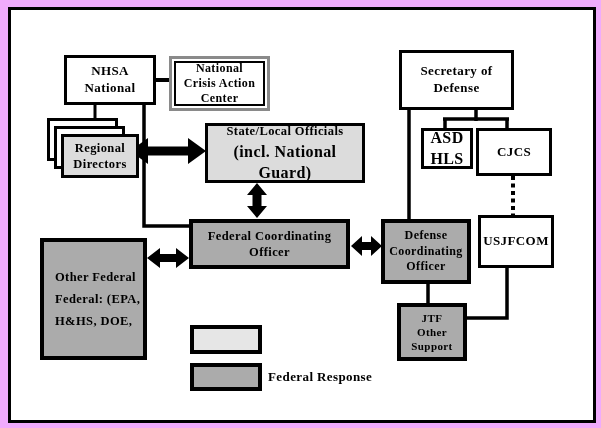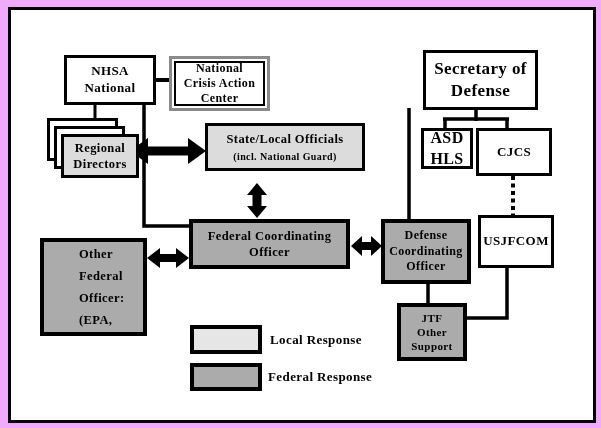--- a/index.html
+++ b/index.html
@@ -25,21 +25,21 @@
     position:absolute;box-sizing:border-box;z-index:3;
     border:3px solid var(--ncac-frame,#8a8a8a);background:#fff;padding:2px;
   }
   .ncac-inner{
     box-sizing:border-box;width:100%;height:100%;
     border:2px solid #000;display:flex;flex-direction:column;
     align-items:center;justify-content:center;text-align:center;
     font-size:12px;line-height:1.25;letter-spacing:.4px;
   }
   .stack-back{position:absolute;box-sizing:border-box;background:#fff;border:3px solid #000;}
-  .sub{font-size:10px;margin-top:3px;}
+  .sub{font-size:16px;margin-top:3px;}
   .ofs-text{text-align:left;width:100%;padding:2px 0 2px 11px;box-sizing:border-box;line-height:22px;}
   .swatch{position:absolute;box-sizing:border-box;border:4px solid #000;z-index:3;}
   .swatch.local{background:var(--legend-local-fill,#e6e6e6);}
   .swatch.federal{background:var(--federal-fill,#ababab);}
   .legend-label{
     position:absolute;z-index:3;font-size:13px;letter-spacing:.4px;white-space:nowrap;
   }
 </style>
 </head>
 <body>
@@ -81,38 +81,39 @@
     </div>
   </div>
 
   <div class="stack-back" style="left:47px;top:118px;width:71px;height:43px;z-index:3;"></div>
   <div class="stack-back" style="left:54px;top:126px;width:71px;height:43px;z-index:3;"></div>
   <div class="node light" style="left:61px;top:134px;width:78px;height:44px;font-size:12.5px;z-index:4;">
     <div>Regional</div>
     <div>Directors</div>
   </div>
 
-  <div class="node light" style="left:205px;top:123px;width:160px;height:48px;">
+  <div class="node light" style="left:205px;top:123px;width:160px;height:60px;">
     <div>State/Local Officials</div>
     <div class="sub">(incl. National Guard)</div>
   </div>
 
   <div class="node dark" style="left:189px;top:219px;width:161px;height:50px;justify-content:center;">
     <div>Federal Coordinating</div>
     <div>Officer</div>
   </div>
 
-  <div class="node dark" style="left:40px;top:238px;width:107px;height:98px;align-items:center;padding-left:24px;">
+  <div class="node dark" style="left:40px;top:238px;width:107px;height:122px;align-items:center;">
     <div class="ofs-text">
       <div>Other Federal</div>
-      <div>Officer: (EPA,</div>
+      <div>Federal: (EPA,</div>
+      <div>H&amp;HS, DOE,</div>
     </div>
   </div>
 
-  <div class="node" style="left:423px;top:50px;width:115px;height:60px;font-size:17px;">
+  <div class="node" style="left:399px;top:50px;width:115px;height:60px;font-size:13px;">
     <div>Secretary of</div>
     <div>Defense</div>
   </div>
 
   <div class="node" style="left:421px;top:128px;width:52px;height:41px;font-size:16px;">
     <div>ASD</div>
     <div>HLS</div>
   </div>
 
   <div class="node" style="left:478px;top:215px;width:76px;height:53px;font-size:13px;">
@@ -129,18 +130,17 @@
     <div>Officer</div>
   </div>
 
   <div class="node dark" style="left:397px;top:303px;width:70px;height:58px;font-size:11px;">
     <div>JTF</div>
     <div>Other</div>
     <div>Support</div>
   </div>
 
   <div class="swatch local" style="left:190px;top:325px;width:72px;height:29px;"></div>
-  <div class="legend-label" style="left:270px;top:332px;">Local Response</div>
 
   <div class="swatch federal" style="left:190px;top:363px;width:72px;height:28px;"></div>
   <div class="legend-label" style="left:268px;top:369px;">Federal Response</div>
 
 </div>
 
 </body></html>

